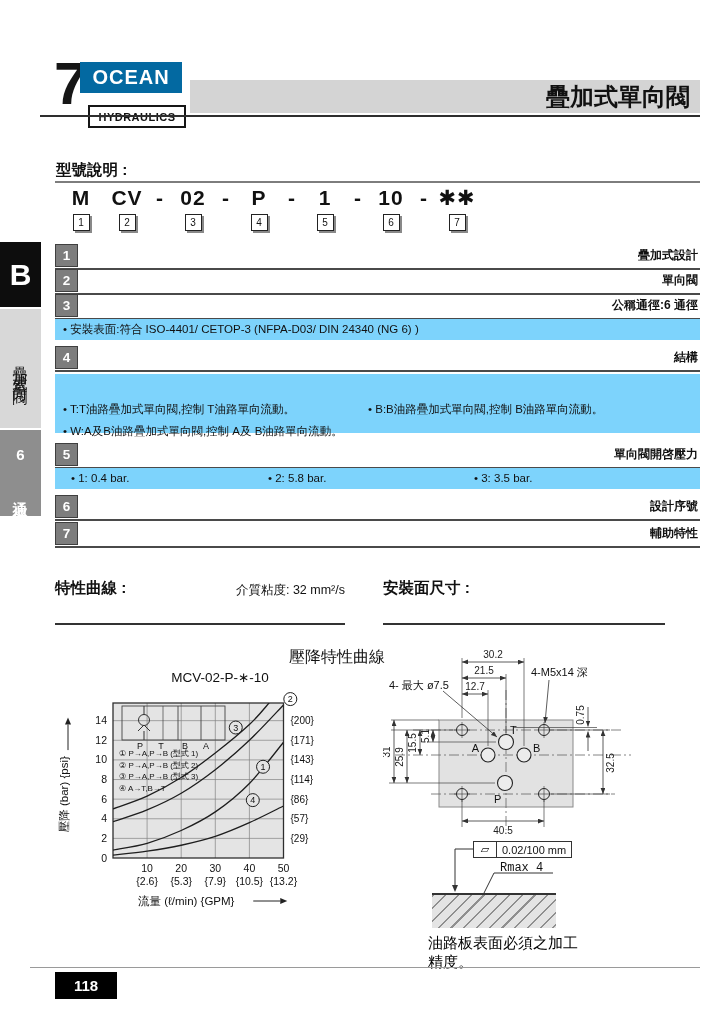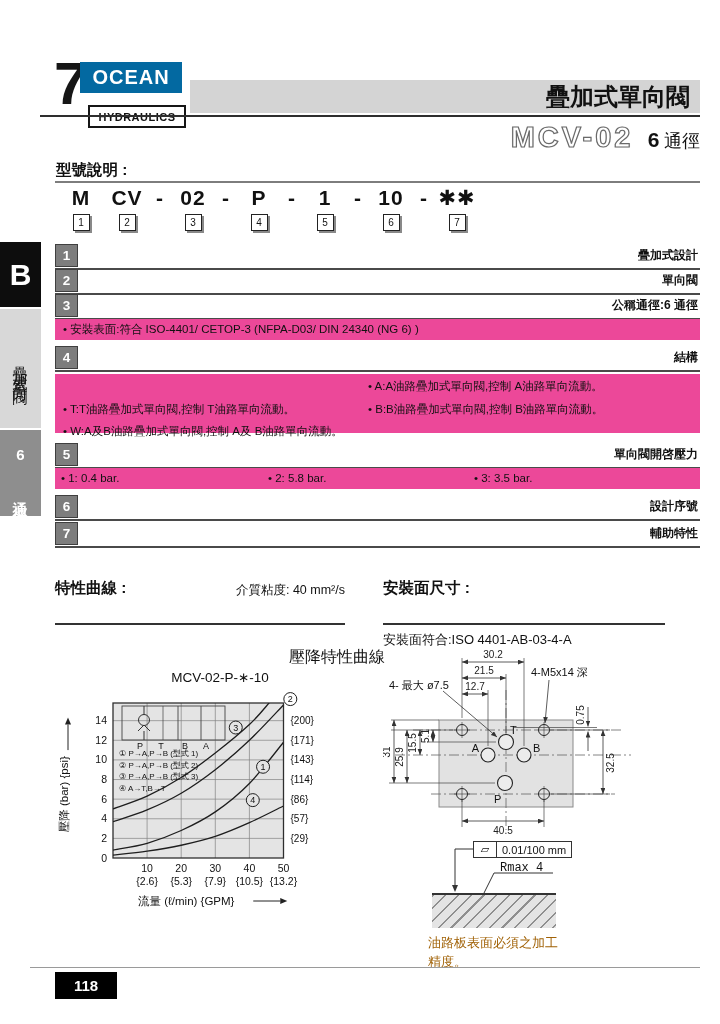--- a/index.html
+++ b/index.html
@@ -42,31 +42,31 @@
   .code-text{font-size:21px;font-weight:bold;line-height:24px;letter-spacing:1px;}
   .code-num{margin-top:4px;width:15px;height:15px;border:1.5px solid #222;background:#fff;box-shadow:2px 2px 0 rgba(40,40,40,.55);
             font-size:10px;display:flex;align-items:center;justify-content:center;}
 
   
   .spec-row{left:55px;width:645px;height:26px;display:flex;justify-content:space-between;align-items:center;
             border-bottom:2px solid #4a4a4a;}
   .numbox{width:21px;height:21px;background:#7d7d7d;border:1px solid #3f3f3f;color:#fff;font-weight:bold;font-size:13.5px;
           display:flex;align-items:center;justify-content:center;}
   .spec-title{font-weight:bold;font-size:12px;padding-right:2px;}
-  .bar{left:55px;width:645px;background:#ec4899;display:flex;align-items:center;font-size:11.5px;box-sizing:border-box;}
+  .bar{left:55px;width:645px;background:#7dd3fc;display:flex;align-items:center;font-size:11.5px;box-sizing:border-box;}
   .opt{position:absolute;font-size:11.5px;white-space:nowrap;}
 
   
   .sub-head{height:29px;border-bottom:2px solid #333;display:flex;align-items:flex-end;box-sizing:border-box;padding-bottom:24px;}
   .visc{font-size:12.5px;margin-left:auto;}
   .iso-line{left:383px;top:631px;font-size:13px;}
   .chart-title{left:55px;top:647px;width:330px;text-align:right;font-size:16px;}
   .chart-sub{left:55px;top:669px;width:330px;text-align:center;font-size:13.5px;}
 
-  .note-txt{font-size:13px;color:#a16207;line-height:19px;}
+  .note-txt{font-size:15px;color:#000000;line-height:19px;}
   .tolbox{display:flex;position:absolute;left:53px;top:8px;height:17px;}
   .tolbox>div{border:1px solid #333;display:flex;align-items:center;justify-content:center;background:#fff;}
   .tol-sym{width:22px;font-size:11px;}
   .tol-val{padding:0 5px;font-size:11px;border-left:none!important;}
   .hatch{position:absolute;left:12px;top:60px;width:124px;height:33px;border-top:2px solid #333;
          background:repeating-linear-gradient(135deg,#8f8f8f 0 1.6px,#e4e4e4 1.6px 9px);}
   .rmax{position:absolute;left:80px;top:28px;font-size:12px;font-family:Liberation Mono, monospace;}
 
   .footer-rule{left:30px;top:967px;width:670px;border-top:1.5px solid #9a9a9a;}
   .page-num{left:55px;top:972px;width:62px;height:27px;background:#000;color:#fff;display:flex;align-items:center;
@@ -79,25 +79,20 @@
 
 <div class="page">
 
   <div class="abs logo">
     <div class="logo-seven">7</div>
     <div class="logo-top">OCEAN</div>
     <div class="logo-bottom">HYDRAULICS</div>
   </div>
   <div class="abs title-bar">疊加式單向閥</div>
   <div class="abs header-rule"></div>
-  <div class="abs model-line">
-    <span class="outline-text">MCV-02</span>
-    <span class="bore-bold">6</span>
-    <span class="bore-txt">通徑</span>
-  </div>
 
   <div class="abs side-tab">B</div>
   <div class="abs side-series">
     <span class="v-text">疊加式單向閥</span>
   </div>
   <div class="abs side-bore">
     <span class="v-text">6 通徑</span>
   </div>
 
   <div class="abs model-heading sec-heading">型號說明 :</div>
@@ -159,44 +154,43 @@
   <div class="abs spec-row" style="top:292px">
     <span class="numbox">3</span>
     <span class="spec-title">公稱通徑:6 通徑</span>
   </div>
   <div class="abs bar" style="top:319px;height:21px;padding-left:8px">•  安裝表面:符合 ISO-4401/ CETOP-3 (NFPA-D03/ DIN 24340 (NG 6) )</div>
   <div class="abs spec-row" style="top:344px">
     <span class="numbox">4</span>
     <span class="spec-title">結構</span>
   </div>
   <div class="abs bar" style="top:374px;height:59px"></div>
-  <div class="abs opt" style="left:368px;top:379px">•  A:A油路疊加式單向閥,控制 A油路單向流動。</div>
   <div class="abs opt" style="left:63px;top:402px">•  T:T油路疊加式單向閥,控制 T油路單向流動。</div>
   <div class="abs opt" style="left:368px;top:402px">•  B:B油路疊加式單向閥,控制 B油路單向流動。</div>
   <div class="abs opt" style="left:63px;top:424px">•  W:A及B油路疊加式單向閥,控制 A及 B油路單向流動。</div>
   <div class="abs spec-row" style="top:441px">
     <span class="numbox">5</span>
     <span class="spec-title">單向閥開啓壓力</span>
   </div>
   <div class="abs bar" style="top:468px;height:21px"></div>
-  <div class="abs opt" style="left:61px;top:472px">•  1: 0.4 bar.</div>
+  <div class="abs opt" style="left:71px;top:472px">•  1: 0.4 bar.</div>
   <div class="abs opt" style="left:268px;top:472px">•  2: 5.8 bar.</div>
   <div class="abs opt" style="left:474px;top:472px">•  3: 3.5 bar.</div>
   <div class="abs spec-row" style="top:493px">
     <span class="numbox">6</span>
     <span class="spec-title">設計序號</span>
   </div>
   <div class="abs spec-row" style="top:520px">
     <span class="numbox">7</span>
     <span class="spec-title">輔助特性</span>
   </div>
 
   <div class="abs sub-head" style="left:55px;top:596px;width:290px">
     <span class="sec-heading">特性曲線 :</span>
-    <span class="visc">介質粘度: 40 mm²/s</span>
+    <span class="visc">介質粘度: 32 mm²/s</span>
   </div>
   <div class="abs chart-title">壓降特性曲線</div>
   <div class="abs chart-sub">MCV-02-P-∗-10</div>
   <svg id="curve-svg" class="abs" style="left:55px;top:690px" width="330" height="232" viewBox="0 0 330 232">
       <rect x="58" y="13.001999999999981" width="170.5" height="154.99800000000002" fill="#e4e4e4"></rect>
       <line x1="92.1" y1="13.001999999999981" x2="92.1" y2="168" stroke="#828282" stroke-width="0.7"></line>
       <line x1="126.2" y1="13.001999999999981" x2="126.2" y2="168" stroke="#828282" stroke-width="0.7"></line>
       <line x1="160.3" y1="13.001999999999981" x2="160.3" y2="168" stroke="#828282" stroke-width="0.7"></line>
       <line x1="194.4" y1="13.001999999999981" x2="194.4" y2="168" stroke="#828282" stroke-width="0.7"></line>
       <line x1="228.5" y1="13.001999999999981" x2="228.5" y2="168" stroke="#828282" stroke-width="0.7"></line>
@@ -268,21 +262,20 @@
       <line x1="108" y1="16" x2="108" y2="50" stroke="#444" stroke-width="0.7"></line>
       <text x="85" y="59" text-anchor="middle" font-size="9" fill="#111">P</text>
       <text x="106" y="59" text-anchor="middle" font-size="9" fill="#111">T</text>
       <text x="130" y="59" text-anchor="middle" font-size="9" fill="#111">B</text>
       <text x="151" y="59" text-anchor="middle" font-size="9" fill="#111">A</text>
     </svg>
 
   <div class="abs sub-head" style="left:383px;top:596px;width:282px">
     <span class="sec-heading">安裝面尺寸 :</span>
   </div>
-  <div class="abs iso-line">安裝面符合:ISO 4401-AB-03-4-A</div>
 
   <svg class="abs" style="left:383px;top:645px" width="337" height="212" viewBox="0 0 337 212">
     <defs>
       <marker id="ma" orient="auto" markerWidth="9" markerHeight="7" refX="7.5" refY="3">
           <path d="M0,0 L7.5,3 L0,6 Z" fill="#333"></path>
         </marker>
       <marker id="mas" orient="auto-start-reverse" markerWidth="9" markerHeight="7" refX="7.5" refY="3">
           <path d="M0,0 L7.5,3 L0,6 Z" fill="#333"></path>
         </marker>
     </defs>
@@ -373,21 +366,21 @@
   </svg>
 
   <div class="abs" style="left:420px;top:833px;width:285px;height:140px">
     <svg class="abs" style="left:0;top:0" width="285" height="100" viewBox="0 0 285 100">
       <path d="M53,16 L35,16 L35,55" fill="none" stroke="#333" stroke-width="1"></path>
       <path d="M32,52 L35,59 L38,52 Z" fill="#333"></path>
       <path d="M64,60 L74,40 L133,40" fill="none" stroke="#333" stroke-width="1"></path>
     </svg>
     <div class="tolbox">
       <div class="tol-sym">▱</div>
-      <div class="tol-val">0.01/100 mm</div>
+      <div class="tol-val">0.02/100 mm</div>
     </div>
     <div class="rmax">Rmax 4</div>
     <div class="hatch"></div>
     <div class="abs note-txt" style="left:8px;top:100px">油路板表面必須之加工</div>
     <div class="abs note-txt" style="left:8px;top:119px">精度。</div>
   </div>
 
   <div class="abs footer-rule"></div>
   <div class="abs page-num">118</div>
 

